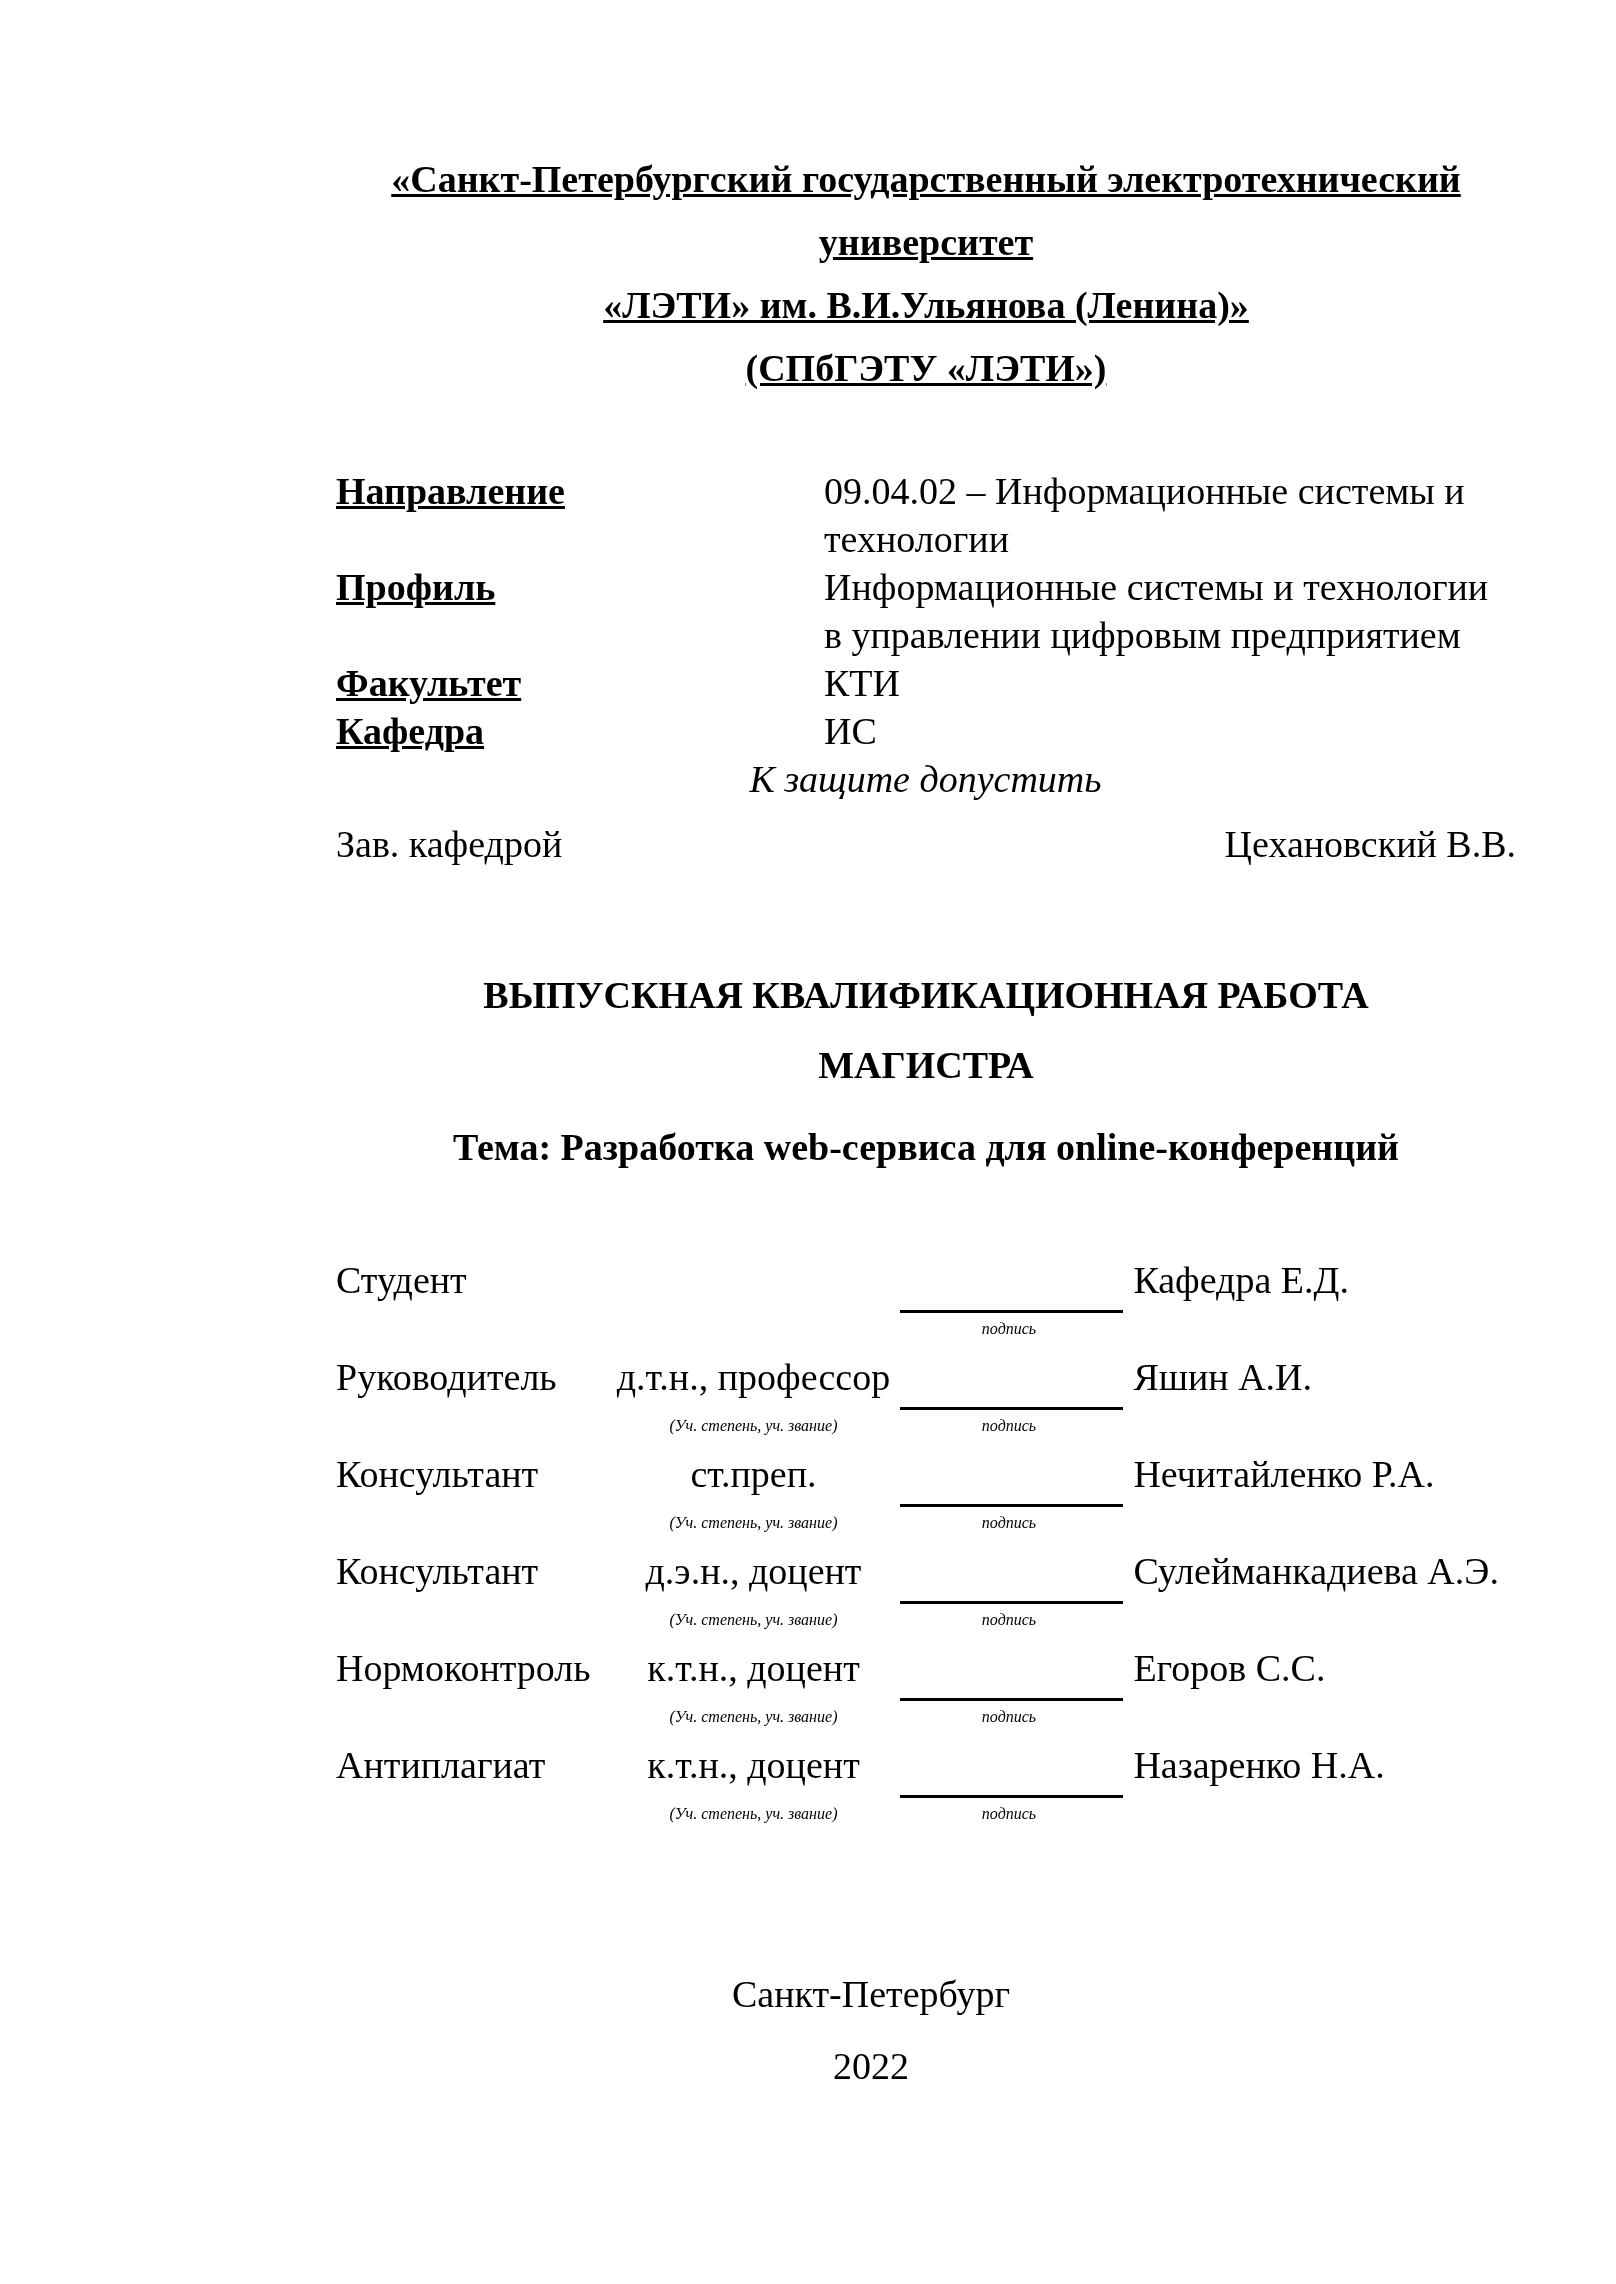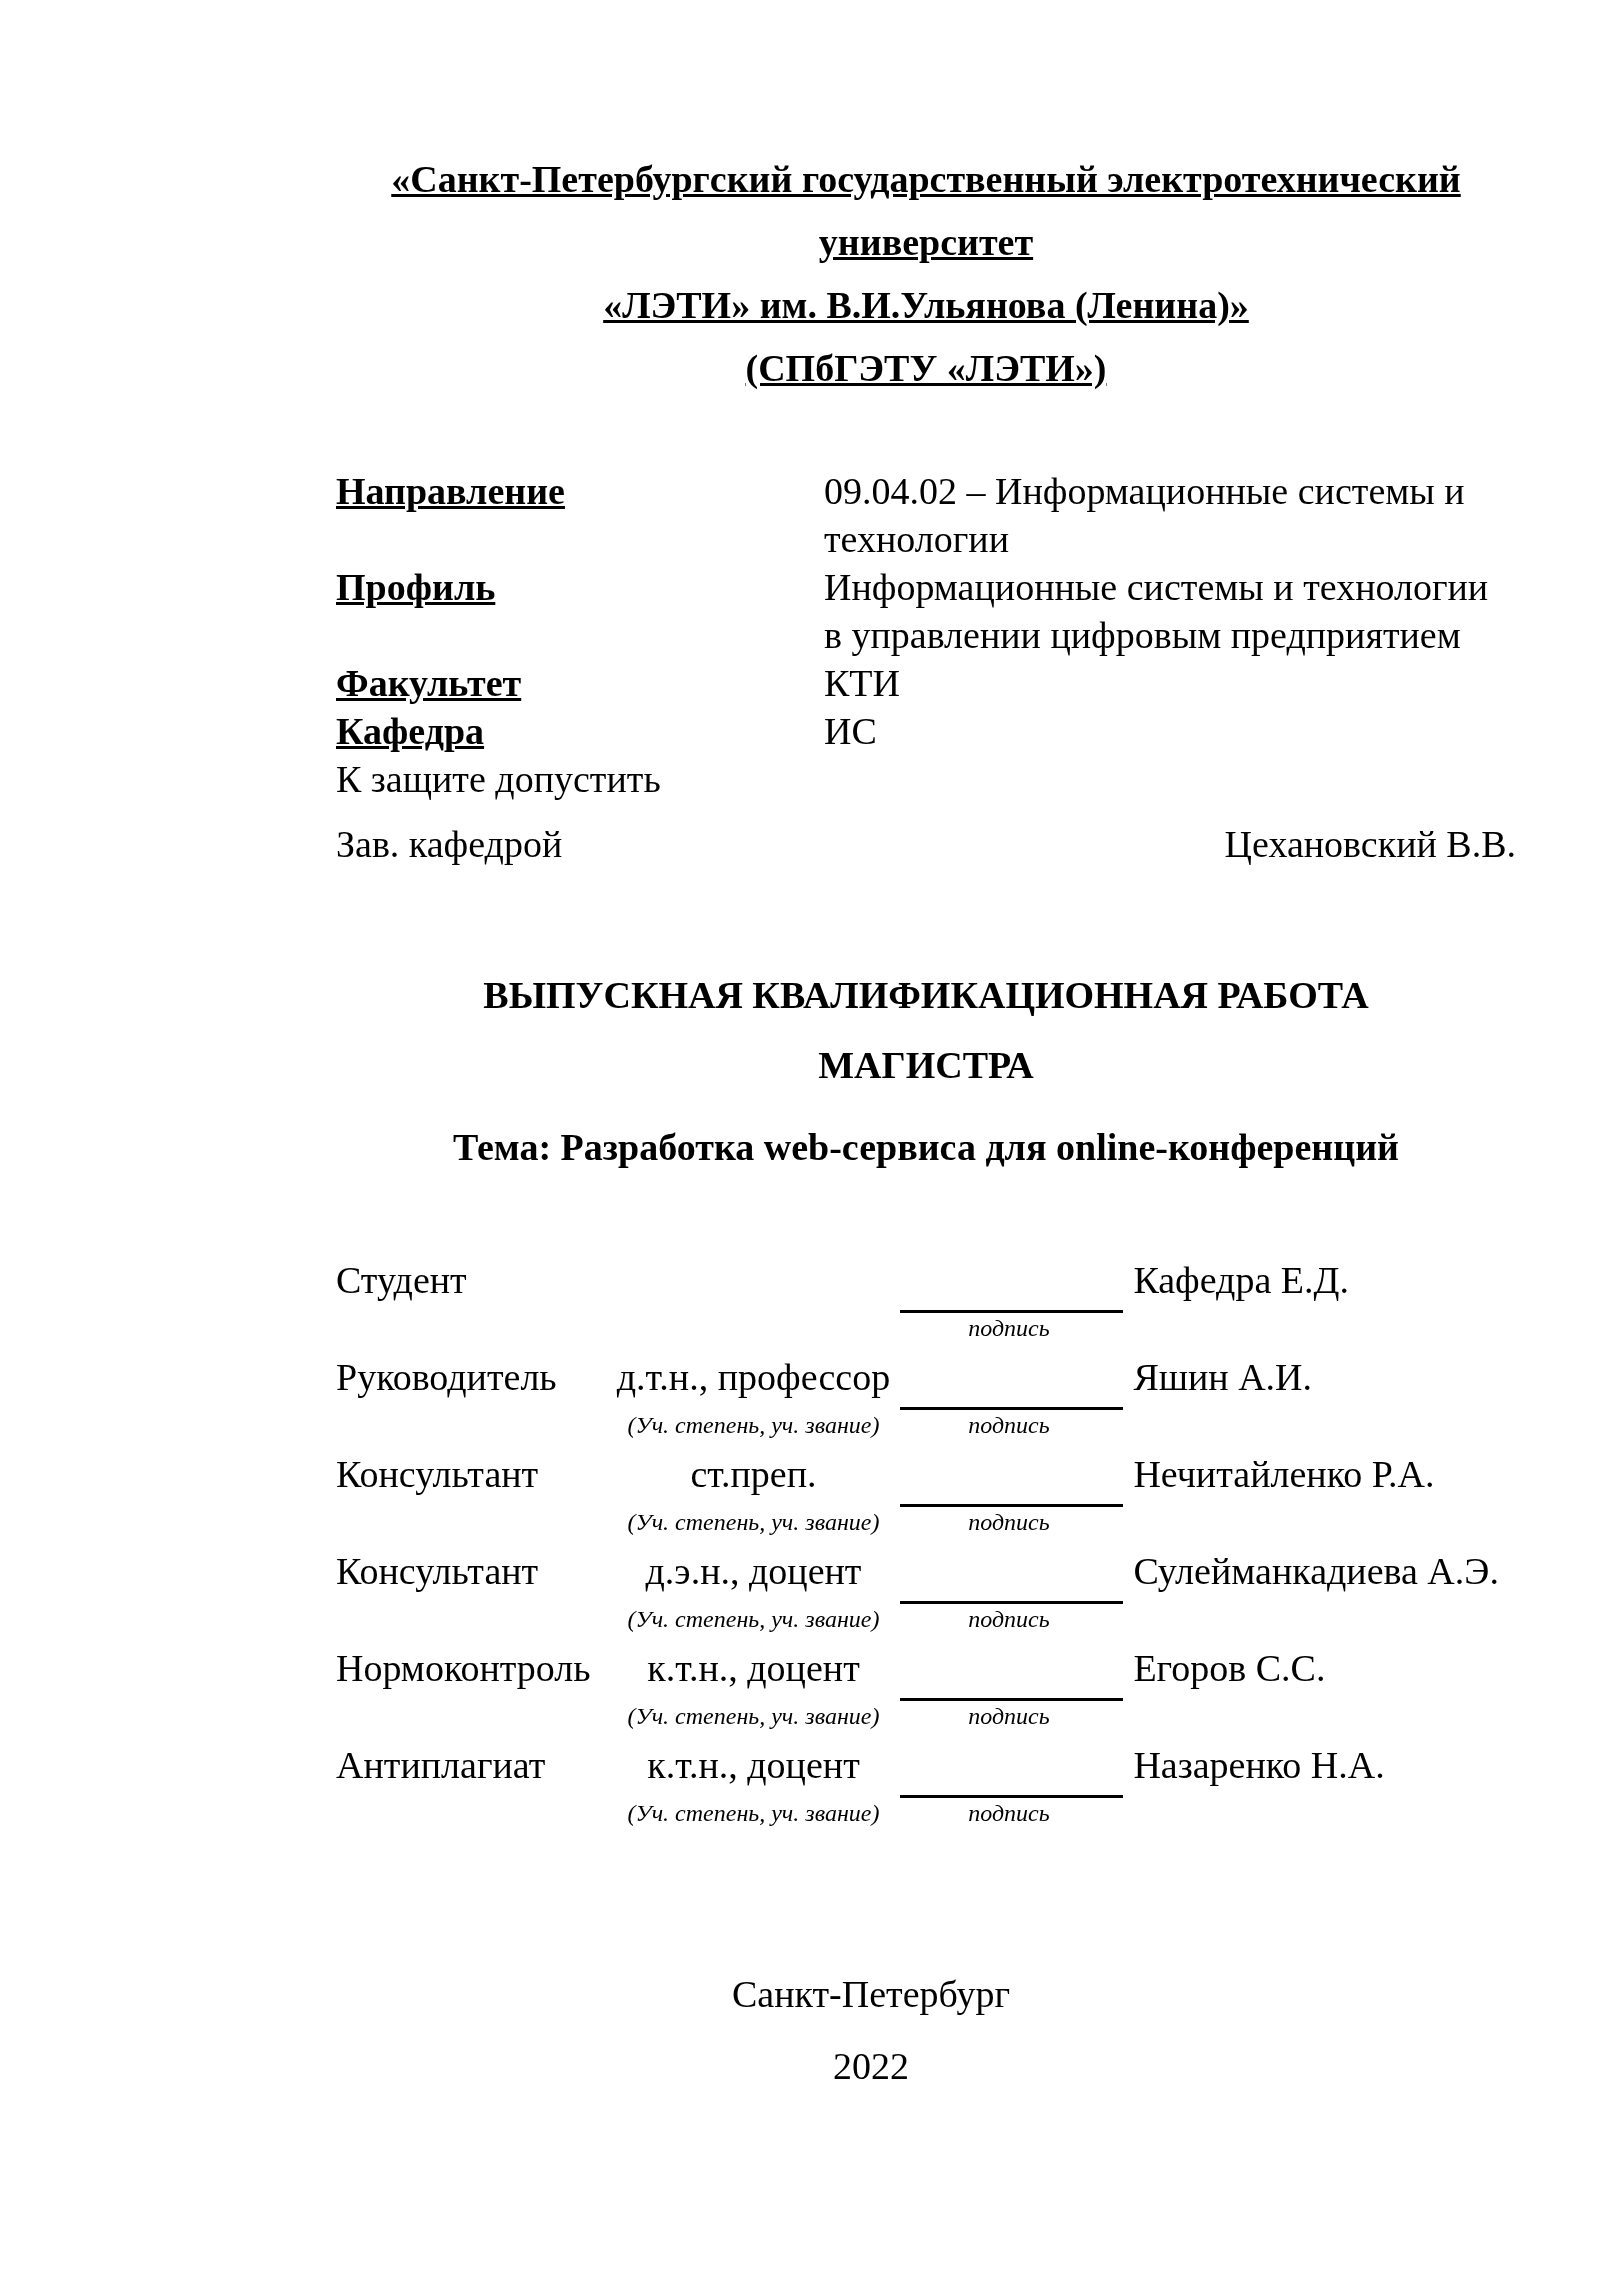--- a/index.html
+++ b/index.html
@@ -36,20 +36,22 @@
     left: 336px;
     width: 1180px;
     display: grid;
     grid-template-columns: 488px 691px;
     line-height: 48px;
   }
   .field-label { font-weight: bold; align-self: start; text-decoration: underline; }
   .field-value { white-space: pre-line; }
   .admit-note {
     grid-column: 1 / -1;
+    font-style: italic;
+    text-align: center;
   }
 
   
   .zav-row {
     position: absolute;
     top: 820px;
     left: 336px;
     width: 1180px;
     line-height: 48px;
     display: flex;
@@ -100,21 +102,21 @@
     bottom: 0;
     width: 223px;
     border-bottom: 3.1px solid #000000;
   }
   .sig-name { padding-left: 9.4px; }
   .sig-caps {
     display: grid;
     grid-template-columns: 277px 281px 230px 1fr;
     height: 31px;
     line-height: 31px;
-    font-size: 24px;
+    font-size: 16px;
     font-style: italic;
   }
   .cap { text-align: center; }
 
   
   .footer {
     position: absolute;
     top: 1958px;
     left: 281px;
     width: 1180px;

